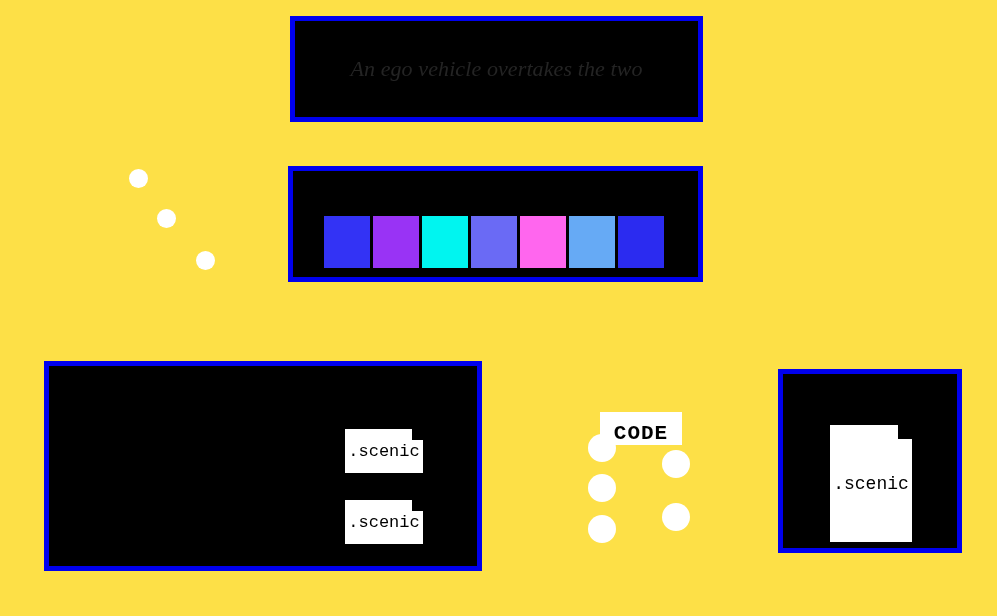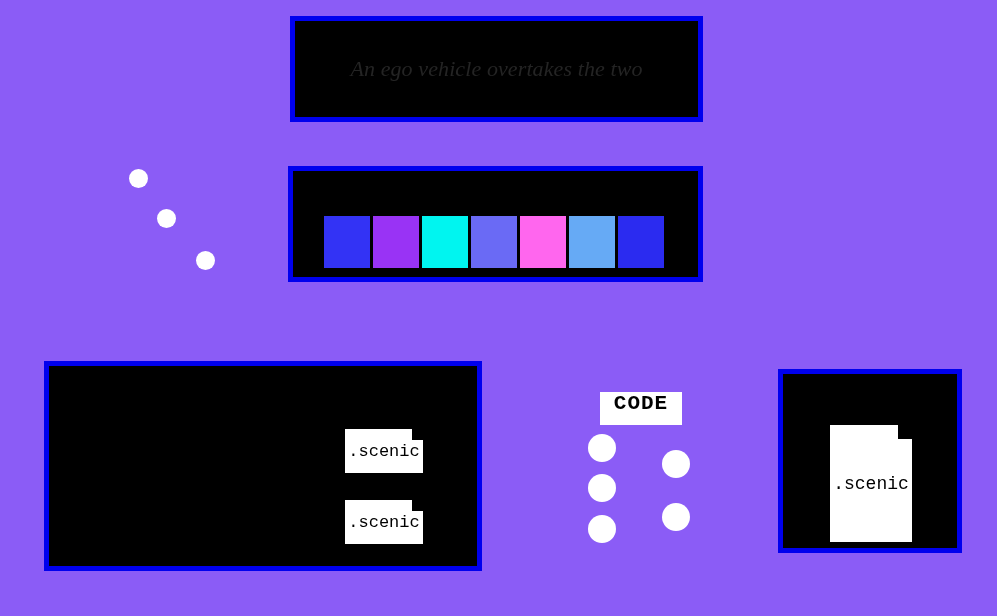--- a/index.html
+++ b/index.html
@@ -5,21 +5,21 @@
 <style>
   html, body {
     margin: 0;
     padding: 0;
     background: #000000;
   }
   #canvas {
     position: relative;
     width: 997px;
     height: 616px;
-    background: #8b5cf6;
+    background: #fde047;
     overflow: hidden;
     font-family: "Liberation Serif", "DejaVu Serif", serif;
   }
 
   
   .panel {
     position: absolute;
     box-sizing: border-box;
     background: #000000;
     border-style: solid;
@@ -99,27 +99,27 @@
   }
   .trail-dot { width: 19px; height: 19px; }
   #trail-dot-1 { left: 129px; top: 169px; }
   #trail-dot-2 { left: 157px; top: 209px; }
   #trail-dot-3 { left: 196px; top: 251px; }
 
   
   #code-badge {
     position: absolute;
     left: 600px;
-    top: 392px;
+    top: 412px;
     width: 82px;
     height: 33px;
     background: #ffffff;
     color: #000000;
     display: flex;
-    align-items: flex-start;
+    align-items: flex-end;
     justify-content: center;
     font-family: "Liberation Mono", "DejaVu Sans Mono", monospace;
     font-size: 21px;
     font-weight: bold;
     letter-spacing: 1px;
     box-sizing: border-box;
   }
   .code-dot { width: 28px; height: 28px; }
   #code-dot-l1 { left: 588px; top: 434px; }
   #code-dot-l2 { left: 588px; top: 474px; }

